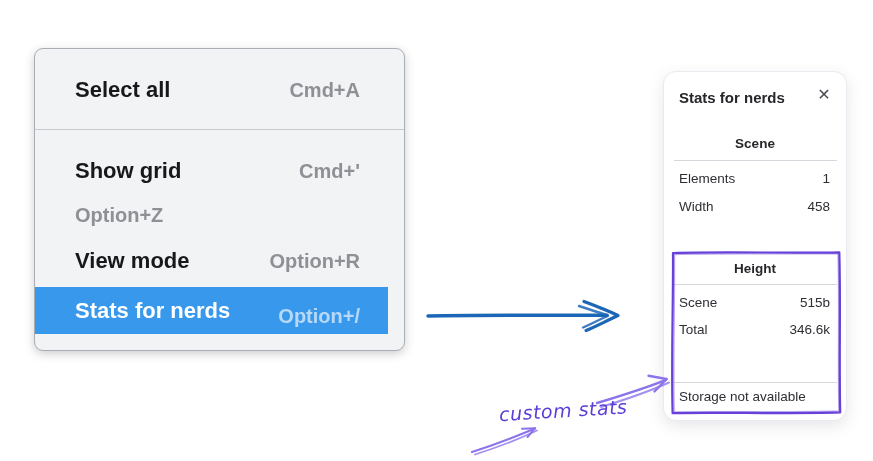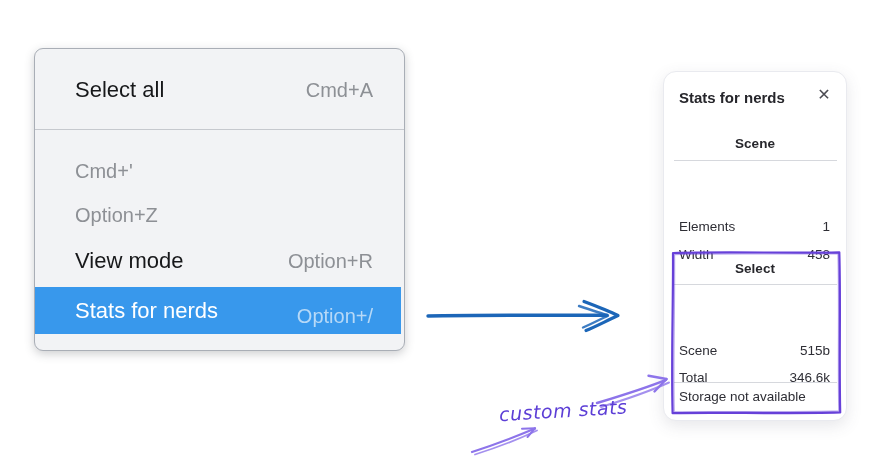--- a/index.html
+++ b/index.html
@@ -7,23 +7,23 @@
     width:873px;height:461px;position:relative;background:#ffffff;
     font-family:"Liberation Sans","DejaVu Sans",sans-serif;overflow:hidden;
   }
   
   .menu{
     position:absolute;left:34px;top:48px;width:371px;height:303px;
     background:#f2f3f5;border:1.5px solid #a9aeb6;border-radius:9px;
     box-shadow:0 3px 10px rgba(60,64,72,.25);box-sizing:border-box;
   }
   .mi{
-    position:absolute;left:0;right:3px;height:44px;
+    position:absolute;left:0;right:16px;height:44px;
     display:flex;justify-content:space-between;align-items:center;
-    padding:0 28px 0 40px;font-size:22px;color:#17181a;cursor:default;
+    padding:0 28px 0 40px;font-size:22px;color:#17181a;cursor:default;font-weight:bold;
   }
   .mi .shortcut{font-size:20px;color:#8d9095;}
   .mi.highlight{background:#3898ec;color:#ffffff;height:47px;}
   .mi.highlight .shortcut{color:#b7d9f7;margin-top:12px;}
   .menu-divider{position:absolute;left:0;right:0;top:80px;border-top:1.5px solid #c6c9ce;}
   
   .panel{
     position:absolute;left:663px;top:71px;width:184px;height:350px;
     background:#ffffff;border:1px solid #e9eaef;border-radius:13px;
     box-shadow:0 5px 16px rgba(70,70,90,.13);box-sizing:border-box;
@@ -31,21 +31,21 @@
   }
   .panel-title{position:absolute;top:17px;left:15px;font-weight:bold;font-size:15px;color:#26262b;}
   .panel-close{
     position:absolute;top:13px;right:12px;font-size:16px;line-height:20px;
     color:#4c4c53;cursor:pointer;width:20px;text-align:center;
   }
   .phead{position:absolute;left:0;right:0;text-align:center;font-weight:bold;height:20px;line-height:20px;color:#27272c;}
   .pdiv{position:absolute;left:10px;right:9px;border-top:1px solid #d6d8dd;}
   .prow{
     position:absolute;left:15px;right:16px;height:20px;line-height:20px;
-    display:flex;justify-content:space-between;margin-top:48px;
+    display:flex;justify-content:space-between;
   }
   .pnote{position:absolute;left:15px;right:8px;height:20px;line-height:20px;white-space:nowrap;}
   
   .overlay{position:absolute;left:0;top:0;width:873px;height:461px;pointer-events:none;}
   .annotation-label{
     position:absolute;left:499px;top:398px;width:170px;
     font-family:"DejaVu Sans",sans-serif;font-style:italic;
     font-size:19px;letter-spacing:.5px;color:#5c3ed6;
     transform:rotate(-3.5deg);
   }
@@ -53,20 +53,21 @@
 </head>
 <body>
 
 <div class="menu">
   <div class="mi" style="top:19px">
     <span>Select all</span>
     <span class="shortcut">Cmd+A</span>
   </div>
   <div class="menu-divider"></div>
   <div class="mi" style="top:100px">
+    <span>Show grid</span>
     <span class="shortcut">Cmd+'</span>
   </div>
   <div class="mi" style="top:144px">
     <span class="shortcut">Option+Z</span>
   </div>
   <div class="mi" style="top:190px">
     <span>View mode</span>
     <span class="shortcut">Option+R</span>
   </div>
   <div class="mi highlight" style="top:238px">
@@ -83,21 +84,21 @@
   <div class="pdiv" style="top:88px"></div>
   <div class="prow" style="top:97px">
     <span>Elements</span>
     <span>1</span>
   </div>
   <div class="prow" style="top:125px">
     <span>Width</span>
     <span>458</span>
   </div>
 
-  <div class="phead" style="top:187px">Select</div>
+  <div class="phead" style="top:187px">Height</div>
   <div class="pdiv" style="top:212px"></div>
   <div class="prow" style="top:221px">
     <span>Scene</span>
     <span>515b</span>
   </div>
   <div class="prow" style="top:248px">
     <span>Total</span>
     <span>346.6k</span>
   </div>
 

